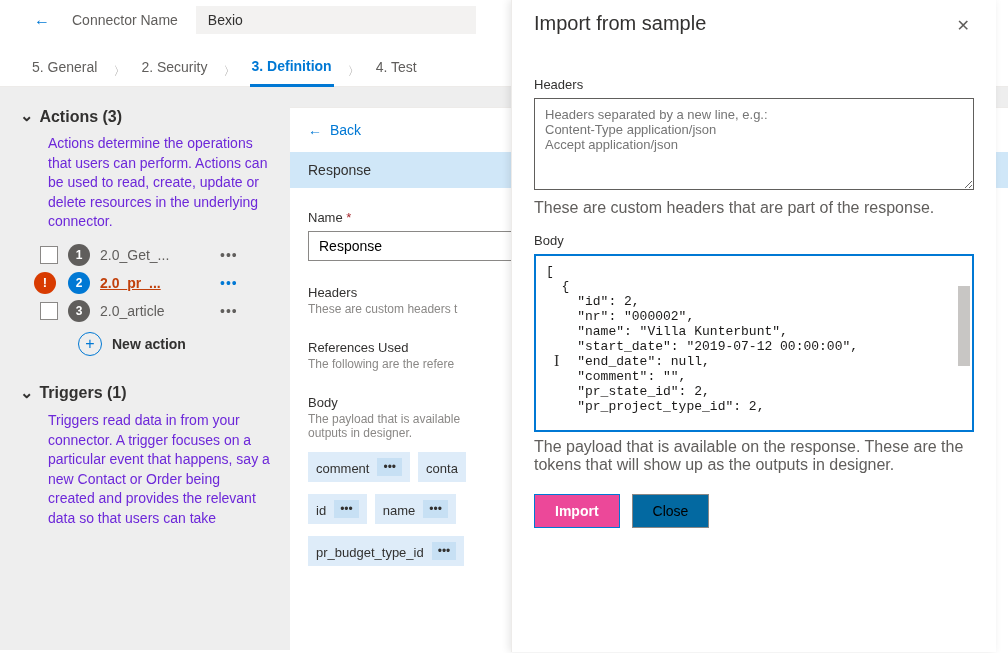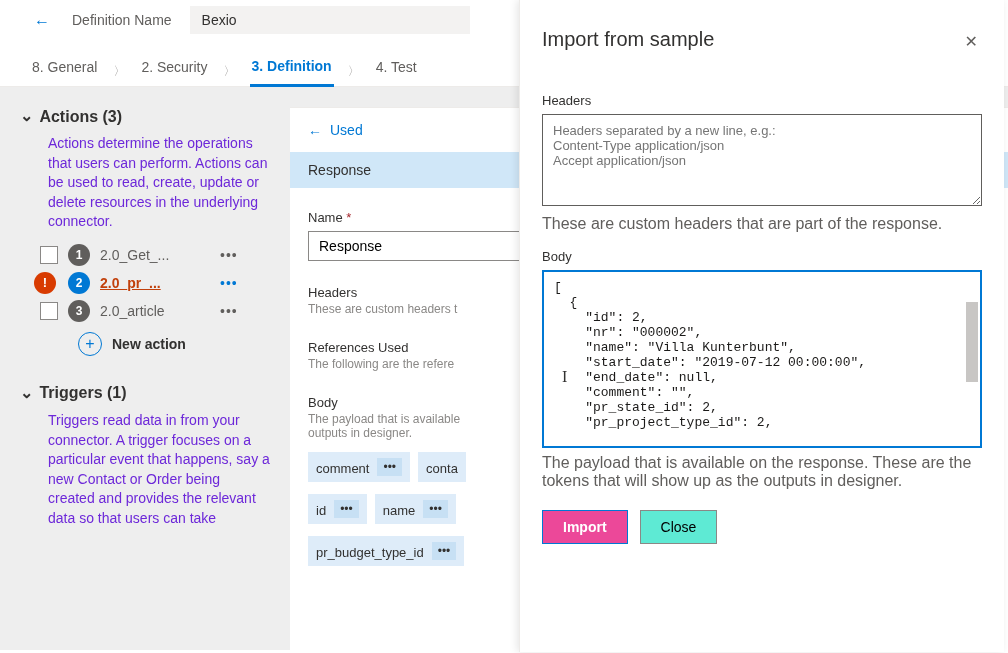--- a/index.html
+++ b/index.html
@@ -186,27 +186,27 @@
     padding: 6px 8px;
     font-size: 13px;
     display:flex; align-items:flex-end; gap:8px;
   }
   .token-dots {
     background:#c7e0f4; padding:2px 6px; font-size:12px;
   }
   
   .panel {
     position: absolute;
-    top: 0; right: 4px;
+    top: 0; right: 12px;
     width: 485px;
     height: 652px;
     background: #fff;
     border-left: 1px solid #edebe9;
     box-shadow: -2px 0 8px rgba(0,0,0,0.1);
-    padding: 28px 22px 0 22px;
+    padding: 12px 22px 0 22px;
   }
   .panel-head {
     display:flex; justify-content: space-between; align-items:flex-start;
     margin-bottom: 38px;
   }
   .panel-title { font-size: 20px; font-weight: 400; }
   .close-x { font-size: 16px; color:#605e5c; cursor:pointer; padding:4px;}
   .p-label { font-size: 13px; margin-bottom:6px; display:block;}
   .headers-ta {
     width: 100%;
@@ -242,42 +242,42 @@
   }
   .body-scroll-thumb {
     position:absolute; right:2px; top:30px; width:12px; height:80px;
     background:#c8c6c4; border-radius:0;
   }
   .p-buttons { display:flex; gap:12px; margin-top: 20px;}
   .btn {
     padding: 8px 20px;
     font-size: 14px;
     border: 1px solid #8a8886;
-    background: #5eead4;
+    background: #0369a1;
     cursor: pointer;
   }
   .btn-primary {
     background: #ec4899; color:#fff; border-color:#0078d4; font-weight:600;
   }
   .text-cursor {
     position:absolute; left:18px; top:96px; font-size:16px; color:#323130;
     font-family: serif;
   }
 </style>
 </head>
 <body>
 
 <div class="top-header">
   <span class="back-arrow">←</span>
-  <span class="conn-label">Definition Name</span>
+  <span class="conn-label">Connector Name</span>
   <input class="conn-input" value="Bexio" style="">
 </div>
 
 <div class="tab-strip">
-  <span class="tab">8. General</span>
+  <span class="tab">5. General</span>
   <span class="tab-chevron">〉</span>
   <span class="tab">2. Security</span>
   <span class="tab-chevron">〉</span>
   <span class="tab active">3. Definition</span>
   <span class="tab-chevron">〉</span>
   <span class="tab">4. Test</span>
 </div>
 
 <div class="main">
 
@@ -320,21 +320,21 @@
         <span class="chev-down">⌄</span>
         <span>Triggers (1)</span>
       </div>
       <div class="section-desc">Triggers read data in from your connector. A trigger focuses on a particular event that happens, say a new Contact or Order being created and provides the relevant data so that users can take</div>
     </div>
   </div>
 
   <div class="mid-col">
     <div class="mid-back">
       <span>←</span>
-      <span>Used</span>
+      <span>Back</span>
     </div>
     <div class="sub-tab-bar">
       <span class="sub-tab">Response</span>
     </div>
 
     <div class="field-group">
       <label class="field-label"><span>Name</span> <span class="req">*</span></label>
       <input class="field-input" value="Response" style="">
     </div>
 

